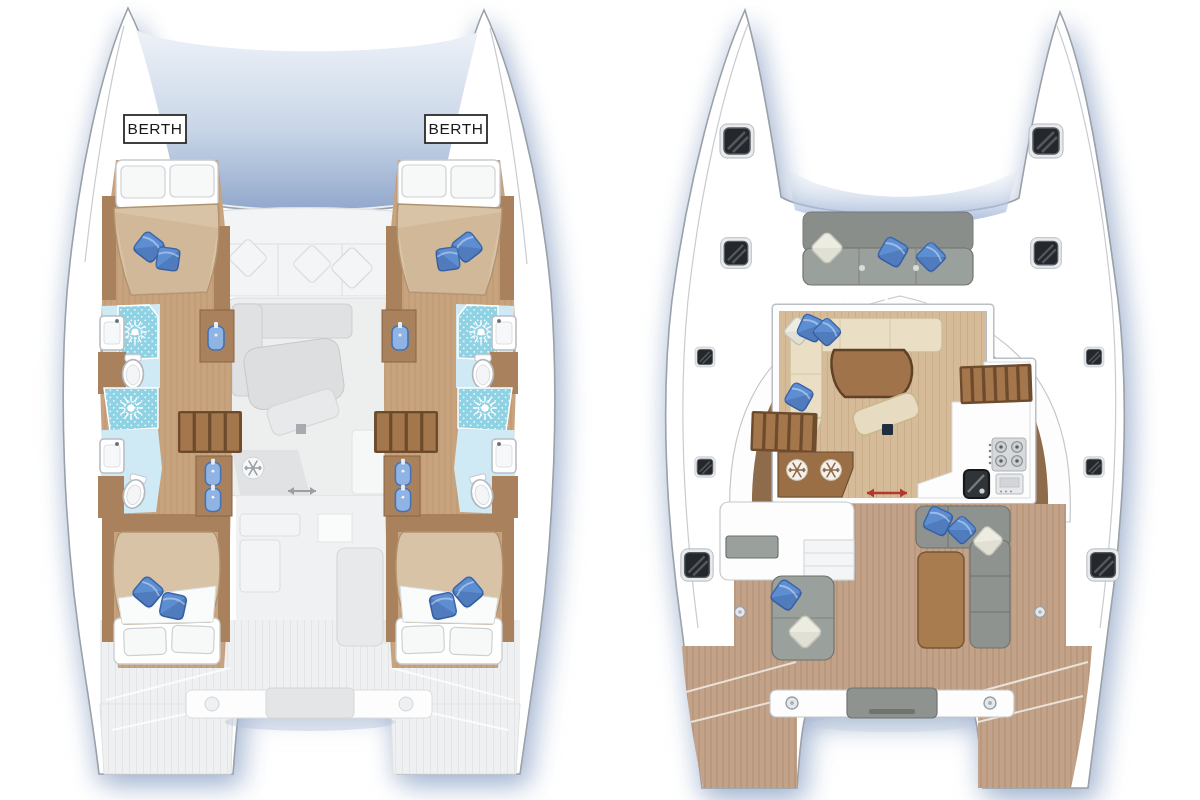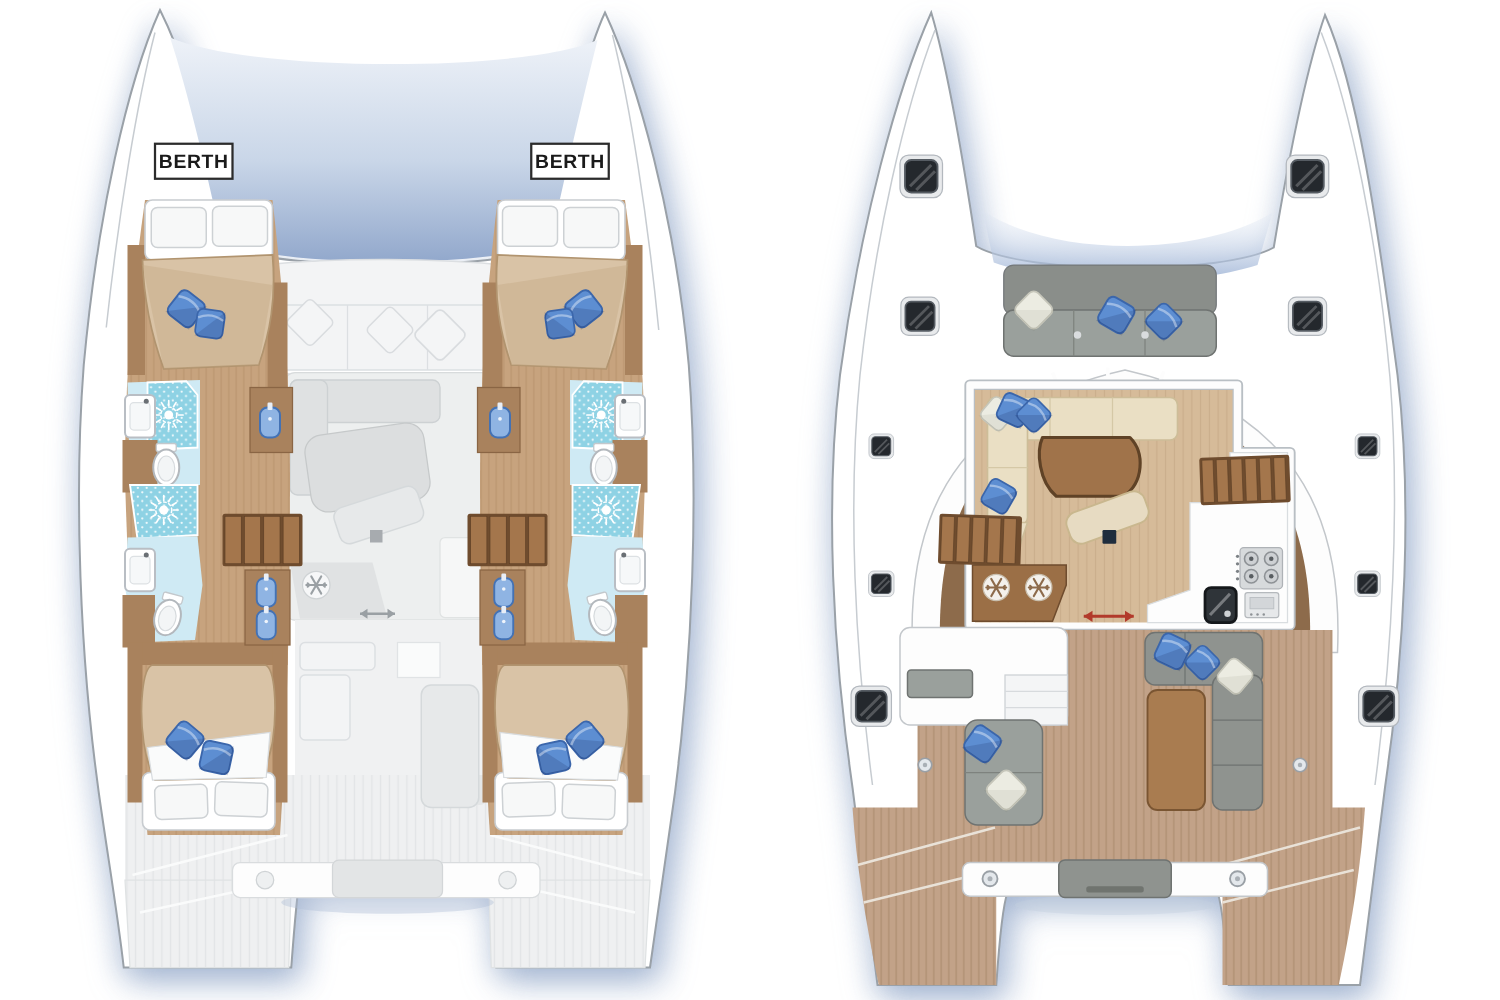--- a/index.html
+++ b/index.html
@@ -1,17 +1,17 @@
 <!DOCTYPE html>
 <html style="--bg: #ffffff; --hullFill: #ffffff; --outline: #9aa1a8; --outlineSoft: #c7ccd1; --trampTop: #eef2f8; --trampMid: #c9d6e8; --trampBot: #92a8cc; --wood: #c7a37e; --woodLine: #b18a64; --woodDark: #a9825d; --duvet: #d9c3a6; --duvetShade: #c5aa87; --duvetEdge: #b1946f; --pillowBlue: #5d8ed2; --pillowBlueDark: #3b66ab; --showerTile: #8ed2e4; --bathFloor: #cfeaf4; --basinBlue: #8fb4e3; --basinBlueDark: #4372b5; --brownBand: #8d6b4b; --saloonFloor: #d6bb99; --saloonFloorLine: #c7aa87; --sofaCream: #eadfc4; --sofaStroke: #cdbd98; --tableBrown: #a0734a; --tableEdge: #5f4226; --stair: #a4764c; --stairGap: #6f4c2e; --graySeat: #9aa09c; --graySeatEdge: #6f7371; --teak: #c2a288; --teakLine: #ab8b6d; --hatch: #24282d; --red: #b23a2b;"><head>
 <meta charset="utf-8">
 <style>
   html,body{margin:0;padding:0;background:#fff;}
   .stage{position:relative;width:1200px;height:800px;background:var(--bg,#fff);overflow:hidden;
-         font-family:"Liberation Sans",sans-serif;font-weight:bold;}
+         font-family:"Liberation Sans",sans-serif;}
   svg{position:absolute;top:0;}
   #leftPlan{left:0;}
   #rightPlan{left:600px;}
   .hullShadow{filter:drop-shadow(9px 10px 12px rgba(96,126,176,.42)) drop-shadow(-5px 7px 10px rgba(120,145,185,.30));}
   .hullP{fill:var(--hullFill);stroke:var(--outline);stroke-width:1.6;}
   .thin{stroke:var(--outlineSoft);fill:none;stroke-width:1.2;}
   .woodpat{fill:url(#L-wood);}
   .tile{fill:url(#L-dots);stroke:#ffffff;stroke-width:1.5;}
   .bfloor{fill:var(--bathFloor);}
   .brown{fill:var(--woodDark);}

